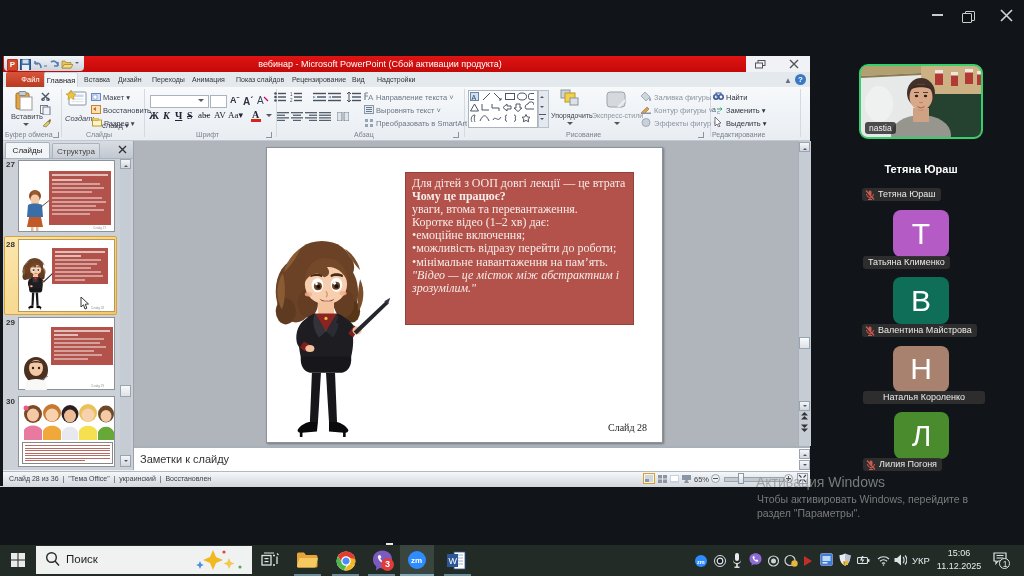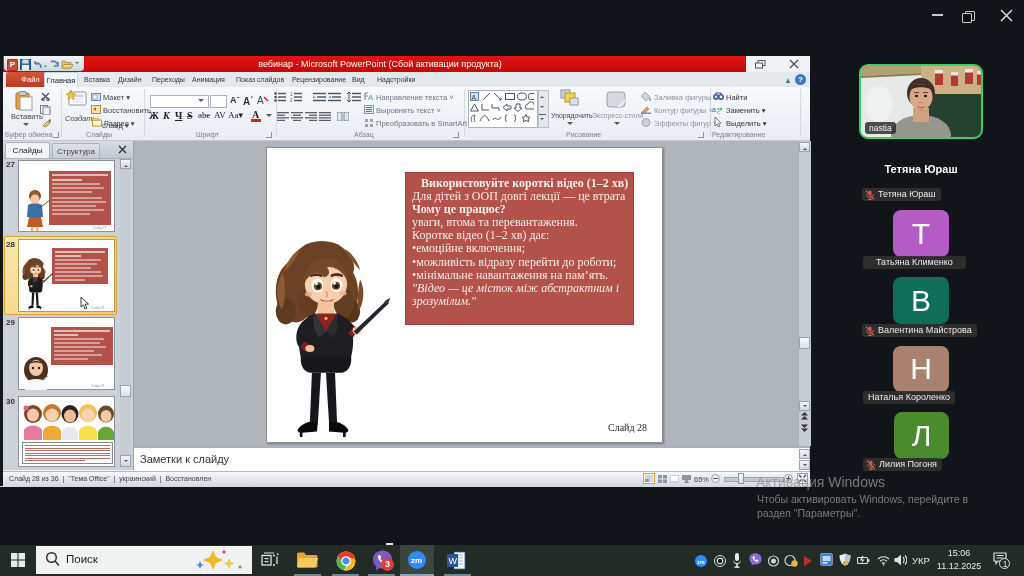--- a/index.html
+++ b/index.html
@@ -524,21 +524,20 @@
 
     <div class="abs" style="left:120px;top:103px;width:11px;height:308px;background:#c6ccd4;"></div>
     <div class="abs" style="left:120px;top:103px;width:11px;height:10px;background:linear-gradient(#f4f6f8,#d0d6dd);border:1px solid #9aa4b0;box-sizing:border-box;"></div>
     <div class="abs" style="left:123.5px;top:107px;width:0;height:0;border:2.5px solid transparent;border-bottom-color:#556;"></div>
     <div class="abs" style="left:120px;top:329px;width:11px;height:12px;background:linear-gradient(#f8fafb,#dde2e8);border:1px solid #9aa4b0;box-sizing:border-box;"></div>
     <div class="abs" style="left:120px;top:399px;width:11px;height:12px;background:linear-gradient(#f4f6f8,#d0d6dd);border:1px solid #9aa4b0;box-sizing:border-box;"></div>
     <div class="abs" style="left:123.5px;top:404px;width:0;height:0;border:2.5px solid transparent;border-top-color:#556;"></div>
 
     <div class="abs" style="left:266px;top:91px;width:397px;height:296px;background:#fff;border:1px solid #8c929a;box-shadow:1px 1px 2px rgba(0,0,0,.35);box-sizing:border-box;"></div>
     <div id="redbox" class="abs" style="left:405px;top:116px;width:229px;height:153px;background:#b3524b;border:1px solid #93413b;box-sizing:border-box;color:#f6ece9;font-family:'Liberation Serif',serif;font-size:12px;line-height:13.1px;padding:4px 0 0 6px;">
-      <div><b>&nbsp;&nbsp;&nbsp;Використовуйте короткі відео (1–2 хв)</b></div>
       <div>Для дітей з ООП довгі лекції — це втрата</div>
       <div><b>Чому це працює?</b></div>
       <div>уваги, втома та перевантаження.</div>
       <div>Коротке відео (1–2 хв) дає:</div>
       <div>•емоційне включення;</div>
       <div>•можливість відразу перейти до роботи;</div>
       <div>•мінімальне навантаження на памʼять.</div>
       <div><i>"Відео — це місток між абстрактним і</i></div>
       <div><i>зрозумілим."</i></div>
     </div>
@@ -641,31 +640,31 @@
     <div class="t" style="left:861px;top:163px;width:120px;text-align:center;font-size:11px;font-weight:bold;color:#fff;">Тетяна Юраш</div>
     <div class="abs" style="left:862px;top:188px;height:13px;background:rgba(48,48,48,.92);border-radius:3px;color:#ececec;font-size:9px;line-height:13px;padding:0 5px 0 16px;">Тетяна Юраш
       <svg class="abs" style="left:3px;top:2px" width="10" height="10">
           <rect x="3.5" y="0.5" width="3" height="5" rx="1.5" fill="#d05a52"></rect>
           <path d="M1.5,4 a3.5,3.5 0 0 0 7,0 M5,7.5 L5,9.5 M3,9.5 L7,9.5" stroke="#d05a52" stroke-width="1" fill="none"></path>
           <path d="M1,0.5 L9,9.5" stroke="#d05a52" stroke-width="1.2"></path>
         </svg>
     </div>
 
     <div class="abs" style="left:893px;top:210px;width:56px;height:47px;border-radius:8px;background:#b55bc5;color:#fff;font-size:30px;text-align:center;line-height:47px;">Т</div>
-    <div class="abs" style="left:863px;top:256px;height:13px;background:rgba(48,48,48,.92);border-radius:3px;color:#ececec;font-size:9px;line-height:13px;padding:0 13px;">Татьяна Клименко</div>
+    <div class="abs" style="left:863px;top:256px;height:13px;background:rgba(48,48,48,.92);border-radius:3px;color:#ececec;font-size:9px;line-height:13px;padding:0 5px;">Татьяна Клименко</div>
     <div class="abs" style="left:893px;top:277px;width:56px;height:47px;border-radius:8px;background:#0e6e58;color:#fff;font-size:30px;text-align:center;line-height:47px;">В</div>
     <div class="abs" style="left:862px;top:324px;height:13px;background:rgba(48,48,48,.92);border-radius:3px;color:#ececec;font-size:9px;line-height:13px;padding:0 5px 0 16px;">Валентина Майстрова
       <svg class="abs" style="left:3px;top:2px" width="10" height="10">
           <rect x="3.5" y="0.5" width="3" height="5" rx="1.5" fill="#d05a52"></rect>
           <path d="M1.5,4 a3.5,3.5 0 0 0 7,0 M5,7.5 L5,9.5 M3,9.5 L7,9.5" stroke="#d05a52" stroke-width="1" fill="none"></path>
           <path d="M1,0.5 L9,9.5" stroke="#d05a52" stroke-width="1.2"></path>
         </svg>
     </div>
     <div class="abs" style="left:893px;top:346px;width:56px;height:46px;border-radius:8px;background:#a8826e;color:#fff;font-size:30px;text-align:center;line-height:46px;">Н</div>
-    <div class="abs" style="left:863px;top:391px;height:13px;background:rgba(48,48,48,.92);border-radius:3px;color:#ececec;font-size:9px;line-height:13px;padding:0 5px;">Наталья Короленко</div>
+    <div class="abs" style="left:863px;top:391px;height:13px;background:rgba(48,48,48,.92);border-radius:3px;color:#ececec;font-size:9px;line-height:13px;padding:0 20px;">Наталья Короленко</div>
     <div class="abs" style="left:894px;top:412px;width:55px;height:47px;border-radius:8px;background:#4a8b2e;color:#fff;font-size:30px;text-align:center;line-height:47px;">Л</div>
     <div class="abs" style="left:863px;top:458px;height:13px;background:rgba(48,48,48,.92);border-radius:3px;color:#ececec;font-size:9px;line-height:13px;padding:0 5px 0 16px;">Лилия Погоня
       <svg class="abs" style="left:3px;top:2px" width="10" height="10">
           <rect x="3.5" y="0.5" width="3" height="5" rx="1.5" fill="#d05a52"></rect>
           <path d="M1.5,4 a3.5,3.5 0 0 0 7,0 M5,7.5 L5,9.5 M3,9.5 L7,9.5" stroke="#d05a52" stroke-width="1" fill="none"></path>
           <path d="M1,0.5 L9,9.5" stroke="#d05a52" stroke-width="1.2"></path>
         </svg>
     </div>
   </div>
 

